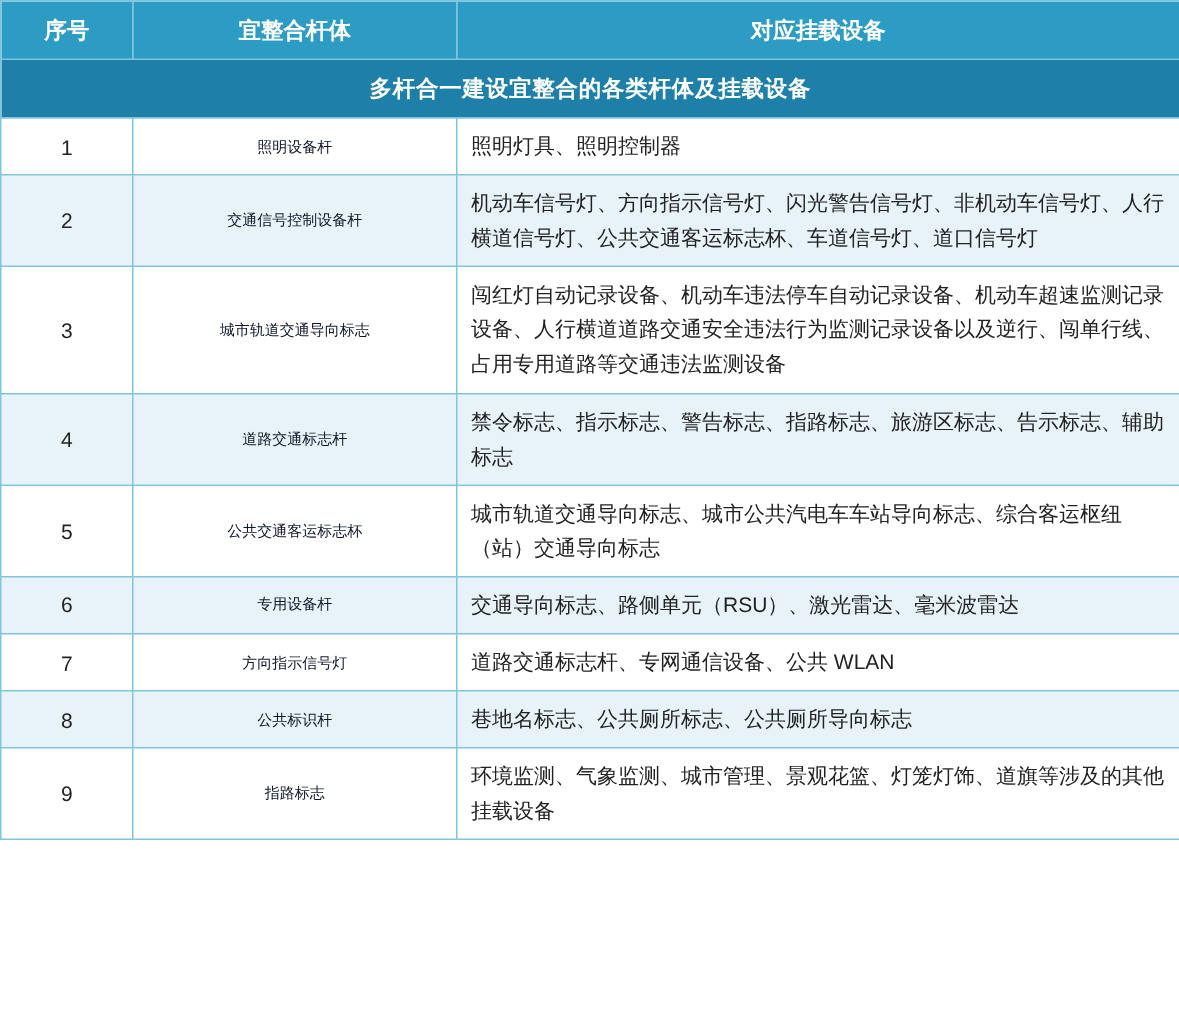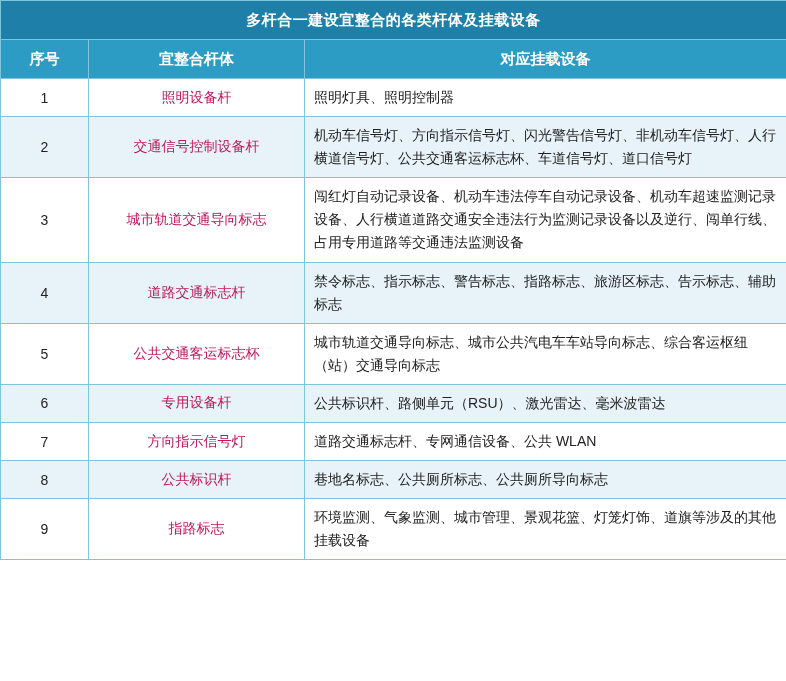--- a/index.html
+++ b/index.html
@@ -49,22 +49,22 @@
   .col-idx { width: 88px; }
   .col-pole { width: 216px; }
   .col-dev  { width: 482px; }
   td.idx {
     text-align: center;
     font-size: 14px;
     color: #222;
   }
   td.pole {
     text-align: center;
-    font-size: 14px;
-    color: #be185d;
+    font-size: 10px;
+    color: #0f172a;
   }
   td.dev {
     text-align: left;
     font-size: 14px;
     color: #222;
     line-height: 1.65;
     padding: 7px 9px 7px 9px;
     margin-left: 47px;
   }
   tr.odd td { background: #ffffff; }
@@ -75,26 +75,26 @@
 
 <div class="table-wrap">
   <table class="pole-table">
     <colgroup>
       <col class="col-idx">
       <col class="col-pole">
       <col class="col-dev">
     </colgroup>
     <tbody>
       <tr>
-        <td class="title-cell" colspan="3">多杆合一建设宜整合的各类杆体及挂载设备</td>
-      </tr>
-      <tr>
         <th class="head-cell">序号</th>
         <th class="head-cell">宜整合杆体</th>
         <th class="head-cell">对应挂载设备</th>
+      </tr>
+      <tr>
+        <td class="title-cell" colspan="3">多杆合一建设宜整合的各类杆体及挂载设备</td>
       </tr>
 
       <tr class="odd">
         <td class="idx">1</td>
         <td class="pole">照明设备杆</td>
         <td class="dev">照明灯具、照明控制器</td>
       </tr>
       <tr class="even">
         <td class="idx">2</td>
         <td class="pole">交通信号控制设备杆</td>
@@ -111,21 +111,21 @@
         <td class="dev">禁令标志、指示标志、警告标志、指路标志、旅游区标志、告示标志、辅助标志</td>
       </tr>
       <tr class="odd">
         <td class="idx">5</td>
         <td class="pole">公共交通客运标志杯</td>
         <td class="dev">城市轨道交通导向标志、城市公共汽电车车站导向标志、综合客运枢纽（站）交通导向标志</td>
       </tr>
       <tr class="even">
         <td class="idx">6</td>
         <td class="pole">专用设备杆</td>
-        <td class="dev">公共标识杆、路侧单元（RSU）、激光雷达、毫米波雷达</td>
+        <td class="dev">交通导向标志、路侧单元（RSU）、激光雷达、毫米波雷达</td>
       </tr>
       <tr class="odd">
         <td class="idx">7</td>
         <td class="pole">方向指示信号灯</td>
         <td class="dev">道路交通标志杆、专网通信设备、公共 WLAN</td>
       </tr>
       <tr class="even">
         <td class="idx">8</td>
         <td class="pole">公共标识杆</td>
         <td class="dev">巷地名标志、公共厕所标志、公共厕所导向标志</td>

